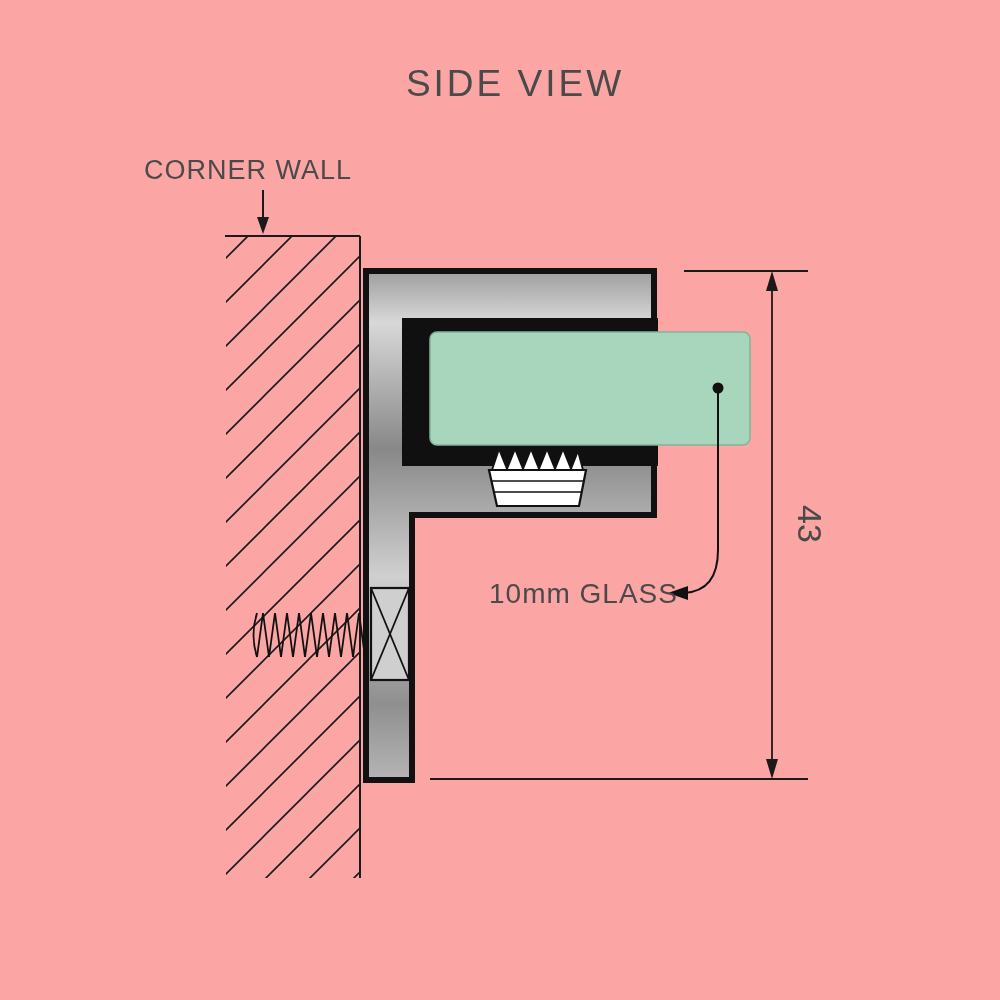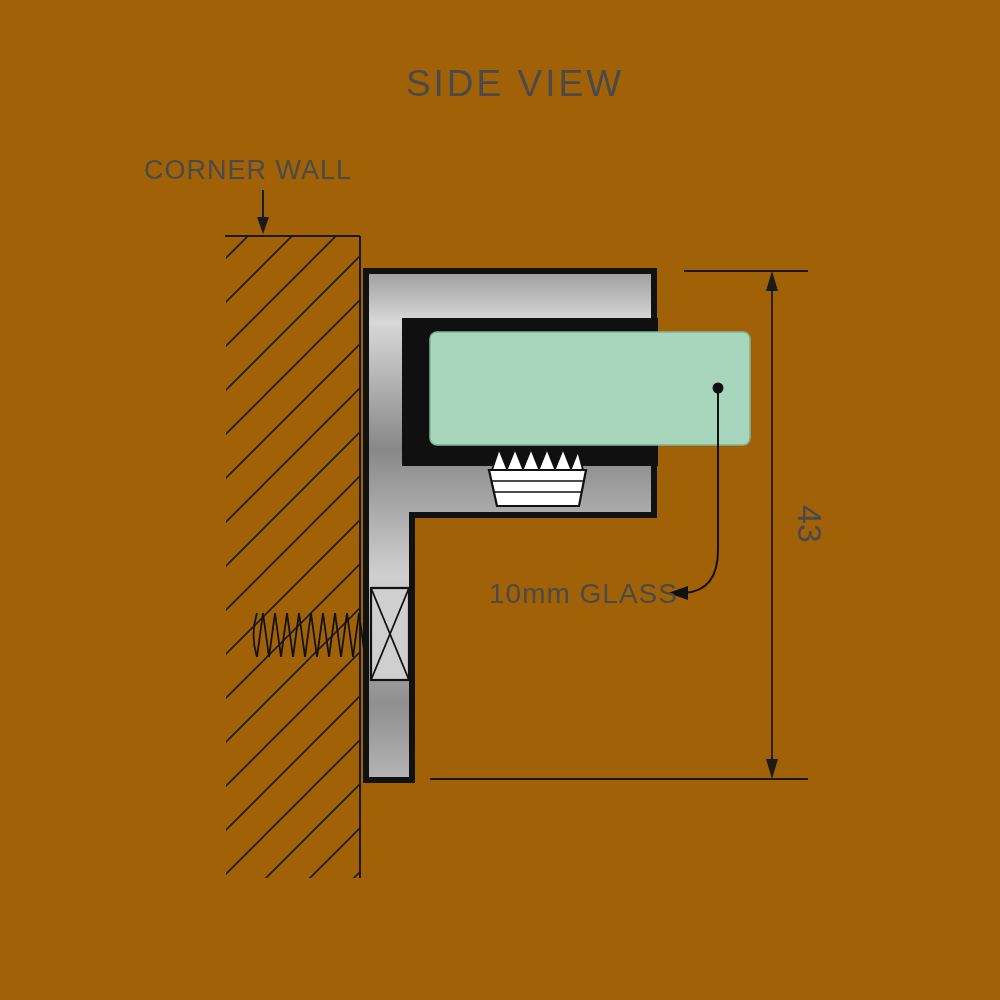--- a/index.html
+++ b/index.html
@@ -5,21 +5,21 @@
   html, body {
     margin: 0;
     padding: 0;
     background: #ffffff;
     font-family: "Liberation Sans", sans-serif;
   }
   .canvas {
     position: relative;
     width: 1000px;
     height: 1000px;
-    background: #a16207;
+    background: #fca5a5;
     overflow: hidden;
   }
   svg { display: block; }
   text {
     font-family: "Liberation Sans", sans-serif;
     fill: #4a4a4a;
   }
 </style>
 </head>
 <body>

